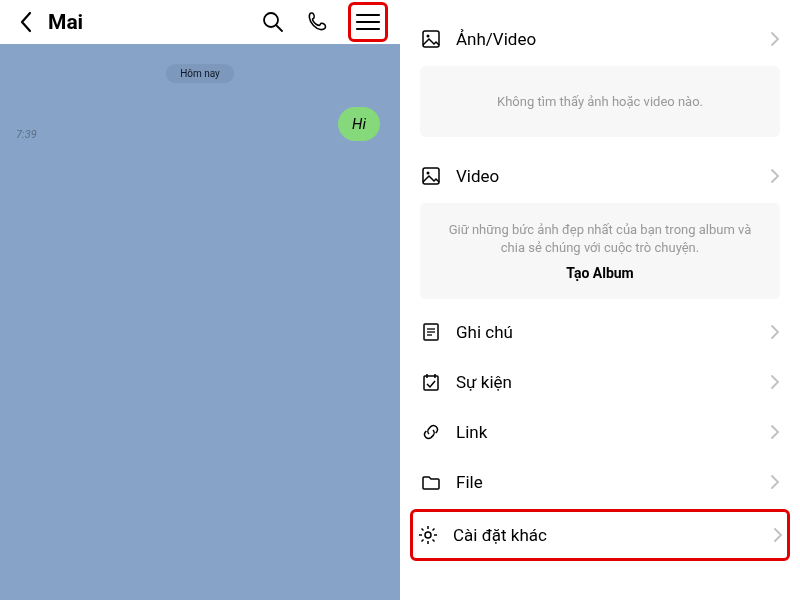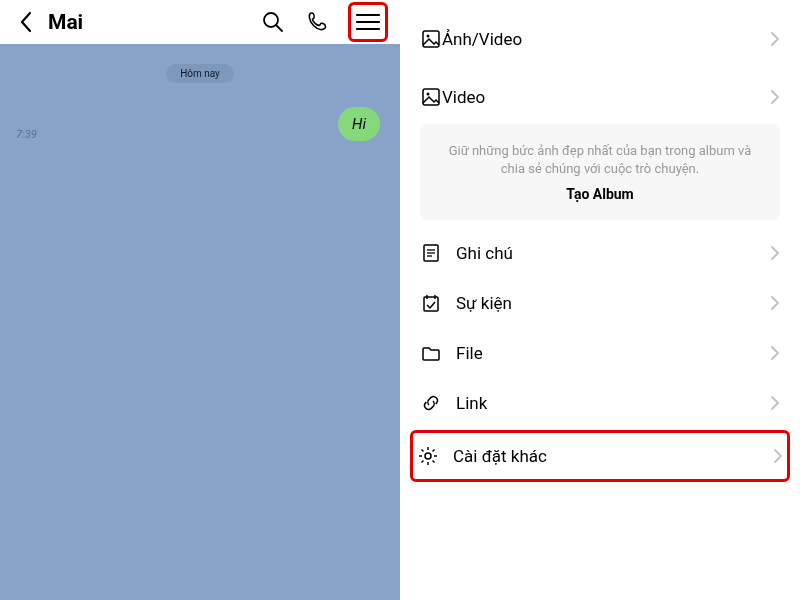--- a/index.html
+++ b/index.html
@@ -104,20 +104,21 @@
       background: #fff;
       overflow-y: auto;
       padding: 8px 0;
     }
     .panel-section {
       padding: 12px 20px 8px;
     }
     .section-head {
       display: flex;
       align-items: center;
+      gap: 14px;
       padding: 8px 0;
       cursor: pointer;
     }
     .section-head .label {
       font-size: 17px;
       color: #000;
       flex: 1;
     }
     .section-head .chev {
       color: #c0c0c0;
@@ -233,20 +234,21 @@
               <path d="M2 16 L8 10 L13 15 L15 13 L18 16" fill="none" stroke="#000" stroke-width="1.5"></path>
             </svg>
         </span>
         <span class="label">Ảnh/Video</span>
         <span class="chev">
           <svg width="10" height="16" viewBox="0 0 10 16">
               <path d="M2 2 L8 8 L2 14" stroke="#c0c0c0" stroke-width="1.8" fill="none" stroke-linecap="round"></path>
             </svg>
         </span>
       </div>
+      <div class="empty-box">Không tìm thấy ảnh hoặc video nào.</div>
     </div>
 
     <div class="panel-section">
       <div class="section-head">
         <span class="section-icon">
           <svg width="20" height="20" viewBox="0 0 20 20">
               <rect x="2" y="2" width="16" height="16" rx="2" fill="none" stroke="#000" stroke-width="1.5"></rect>
               <circle cx="7" cy="7" r="1.5" fill="#000"></circle>
               <path d="M2 16 L8 10 L13 15 L15 13 L18 16" fill="none" stroke="#000" stroke-width="1.5"></path>
             </svg>
@@ -297,46 +299,46 @@
       <span class="chev">
           <svg width="10" height="16" viewBox="0 0 10 16">
             <path d="M2 2 L8 8 L2 14" stroke="#c0c0c0" stroke-width="1.8" fill="none" stroke-linecap="round"></path>
           </svg>
         </span>
     </div>
 
     <div class="list-row">
       <span class="section-icon">
         <svg width="20" height="20" viewBox="0 0 20 20">
-            <path d="M2 6 L2 16 a1 1 0 0 0 1 1 h14 a1 1 0 0 0 1-1 V8 a1 1 0 0 0-1-1 h-7 l-2-2 h-5 a1 1 0 0 0-1 1z" fill="none" stroke="#000" stroke-width="1.5"></path>
-          </svg>
-      </span>
-      <span class="label">File</span>
-      <span class="chev">
-          <svg width="10" height="16" viewBox="0 0 10 16">
-            <path d="M2 2 L8 8 L2 14" stroke="#c0c0c0" stroke-width="1.8" fill="none" stroke-linecap="round"></path>
-          </svg>
-        </span>
-    </div>
-
-    <div class="list-row">
-      <span class="section-icon">
-        <svg width="20" height="20" viewBox="0 0 20 20">
             <path d="M8 12 a4 4 0 0 1 0-5.6 l2-2 a4 4 0 0 1 5.6 5.6 l-1 1" fill="none" stroke="#000" stroke-width="1.5"></path>
             <path d="M12 8 a4 4 0 0 1 0 5.6 l-2 2 a4 4 0 0 1-5.6-5.6 l1-1" fill="none" stroke="#000" stroke-width="1.5"></path>
           </svg>
       </span>
       <span class="label">Link</span>
       <span class="chev">
           <svg width="10" height="16" viewBox="0 0 10 16">
             <path d="M2 2 L8 8 L2 14" stroke="#c0c0c0" stroke-width="1.8" fill="none" stroke-linecap="round"></path>
           </svg>
         </span>
     </div>
 
+    <div class="list-row">
+      <span class="section-icon">
+        <svg width="20" height="20" viewBox="0 0 20 20">
+            <path d="M2 6 L2 16 a1 1 0 0 0 1 1 h14 a1 1 0 0 0 1-1 V8 a1 1 0 0 0-1-1 h-7 l-2-2 h-5 a1 1 0 0 0-1 1z" fill="none" stroke="#000" stroke-width="1.5"></path>
+          </svg>
+      </span>
+      <span class="label">File</span>
+      <span class="chev">
+          <svg width="10" height="16" viewBox="0 0 10 16">
+            <path d="M2 2 L8 8 L2 14" stroke="#c0c0c0" stroke-width="1.8" fill="none" stroke-linecap="round"></path>
+          </svg>
+        </span>
+    </div>
+
     <div class="list-row highlight-row">
       <span class="section-icon">
         <svg width="20" height="20" viewBox="0 0 20 20">
             <circle cx="10" cy="10" r="3" fill="none" stroke="#000" stroke-width="1.5"></circle>
             <path d="M10 1 v3 M10 16 v3 M1 10 h3 M16 10 h3 M3.5 3.5 l2 2 M14.5 14.5 l2 2 M16.5 3.5 l-2 2 M5.5 14.5 l-2 2" stroke="#000" stroke-width="1.5"></path>
           </svg>
       </span>
       <span class="label">Cài đặt khác</span>
       <span class="chev">
           <svg width="10" height="16" viewBox="0 0 10 16">

